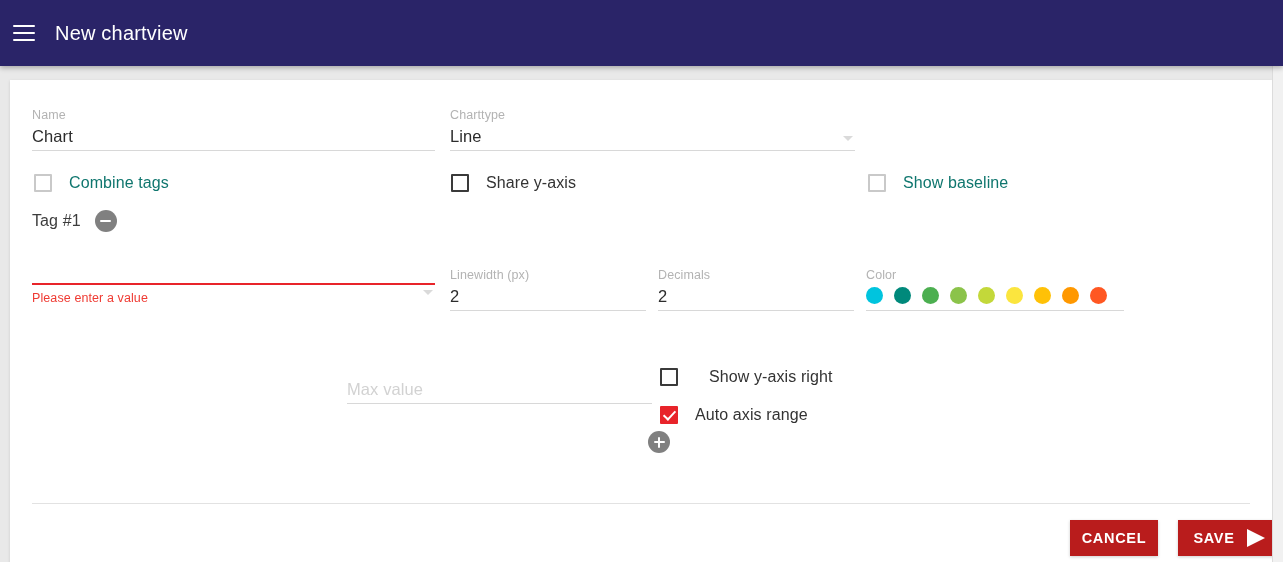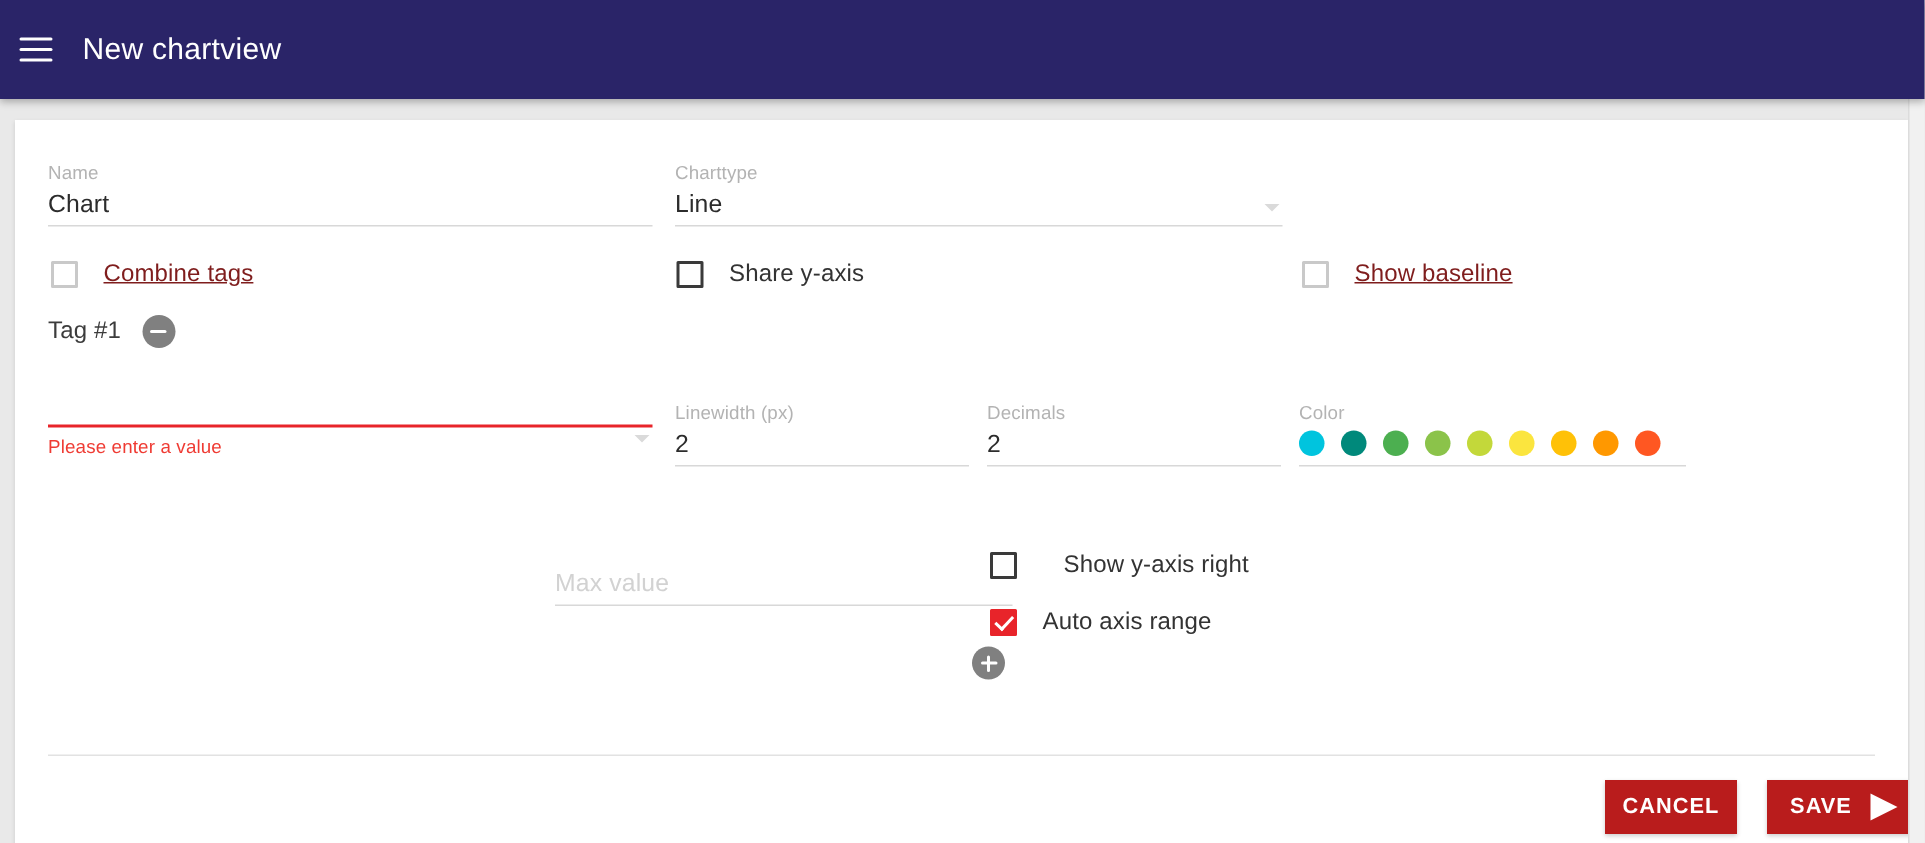--- a/index.html
+++ b/index.html
@@ -111,21 +111,21 @@
     border-width: 0 2px 2px 0;
     transform: rotate(43deg);
   }
   .cblabel {
     margin-left: 17px;
     font-size: 16px;
     color: #333333;
     letter-spacing: 0.1px;
     white-space: nowrap;
   }
-  .cblabel.disabled { color: #7f1d1d; text-decoration: underline; }
+  .cblabel.disabled { color: #0f766e; }
 
   
   .tag-header {
     position: absolute;
     display: flex; align-items: center;
   }
   .tag-title {
     font-size: 16px; color: #3c3c3c; letter-spacing: 0.1px;
   }
   .circle-btn {
@@ -274,21 +274,21 @@
             <div class="swatch" style="background: rgb(251, 229, 62);"></div>
             <div class="swatch" style="background: rgb(255, 193, 7);"></div>
             <div class="swatch" style="background: rgb(255, 152, 0);"></div>
             <div class="swatch" style="background: rgb(255, 87, 34);"></div>
           </div>
       </div>
       <div class="field-underline"></div>
     </div>
 
 
-    <div class="field" style="left:337px; top:296px; width:305px;margin-left:23px;">
+    <div class="field" style="left:337px; top:296px; width:305px;">
       <div class="field-value placeholder-light">Max value</div>
       <div class="field-underline"></div>
     </div>
 
     <div class="cbrow" style="left:650px; top:288px;gap:14px;">
       <div class="cbox"></div>
       <div class="cblabel">Show y-axis right</div>
     </div>
 
     <div class="cbrow" style="left:650px; top:326px;">

